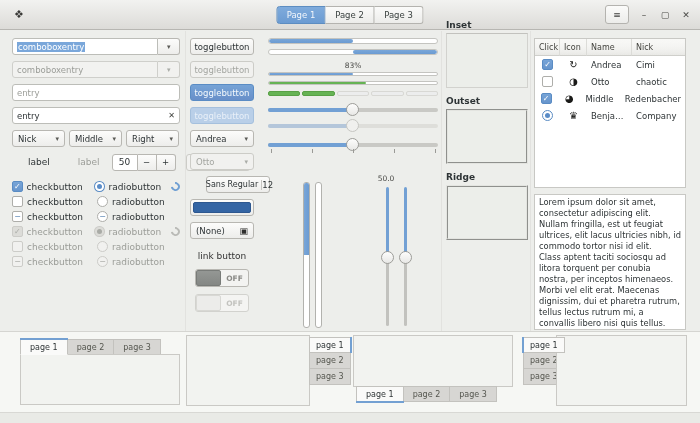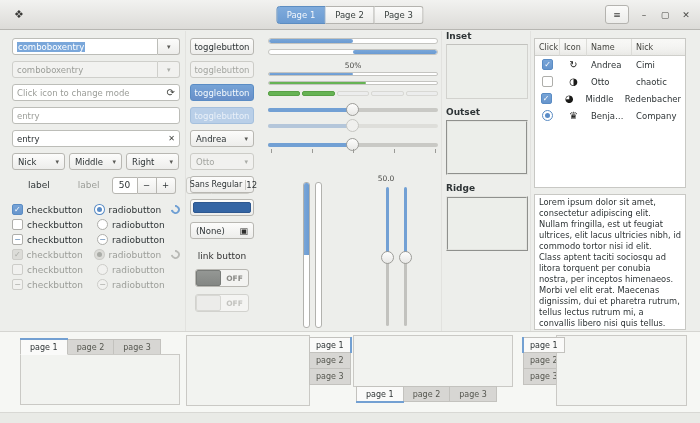--- a/index.html
+++ b/index.html
@@ -77,21 +77,21 @@
   .checkrow.disabled .cb.checked { background:#dcdcd8; }
   .checkrow.disabled .rb.checked::before { background:#a9aba6; }
   .checkrow .clabel { width:62px; margin-right:8px; }
   .checkrow.disabled .clabel, .checkrow.disabled .rlabel { color:#9b9d98; }
   .spinner { width:9px; height:9px; border:2px solid #6f9fd3; border-left-color:transparent; border-radius:50%; margin-left:10px; transform:rotate(40deg); }
   .spinner.dim { border-color:#b9bab6; border-left-color:transparent; }
 
   
   .col-mid { position:absolute; left:190px; top:38px; width:64px; display:flex; flex-direction:column; }
   .col-mid .btn, .col-mid .combo { margin-bottom:6px; width:64px; }
-  .fontbtn { padding:0; }
+  .fontbtn { padding:0;margin-left:16px; }
   .fontbtn .ffam { flex:1; text-align:center; padding:0 3px; white-space:nowrap; font-size:8px; }
   .fontbtn .fsize { width:16px; text-align:center; border-left:1px solid #c6c5c1; }
   .colorbtn { padding:2px; }
   .colorswatch { width:100%; height:100%; border-radius:2px; border:1px solid #2d578f; }
   .appchooser { justify-content:space-between; padding:0 5px; }
   .app-ic { font-size:9px; color:#2f2f2d; }
   .linkbtn { text-align:center; margin:6px 0 8px 0; color:#333; }
   .switch { width:54px; height:18px; margin:0 0 7px 5px; background:#f3f3f1; border:1px solid #b8b7b2; border-radius:3px;
     display:flex; align-items:center; }
   .switch .handle { width:25px; height:16px; background:linear-gradient(#949794,#848784); border:1px solid #787b78; border-radius:2px; }
@@ -125,21 +125,21 @@
   .vbar .vfill { position:absolute; left:0; right:0; background:linear-gradient(90deg,#79a6d8,#6b9bd2); }
   .vfill.top { top:0; height:50%; }
   .marklabel { position:absolute; top:0; left:101px; width:34px; text-align:center; font-size:7.5px; color:#4a4a47; }
   .vthin { position:absolute; top:13px; bottom:4px; width:13px; }
   .vthin .line-up { position:absolute; left:6px; top:0; bottom:50%; width:3px; background:#72a0d4; border-radius:2px; }
   .vthin .line-dn { position:absolute; left:6px; top:50%; bottom:0; width:3px; background:#c2c2be; border-radius:2px; }
   .vthin .knob { position:absolute; top:50%; left:1px; margin-top:-6px; width:13px; height:13px; border-radius:50%;
     background:linear-gradient(#fdfdfc,#e8e8e6); border:1px solid #9d9d99; }
 
   
-  .col-frames { position:absolute; left:446px; top:31px; width:82px; }
+  .col-frames { position:absolute; left:446px; top:20px; width:82px; }
   .frameblk { margin-bottom:8px; }
   .frameblk .ftitle { font-weight:bold; color:#2e3436; margin-bottom:3px; }
   .fbox { height:55px; background:#eceeea; }
   .fbox.inset  { border:1px solid #d2d2ce; border-top-color:#c2c2be; }
   .fbox.outset { border:1px solid #d6d6d2; }
   .fbox.groove { border:2px groove #e3e4e0; }
   .fbox.ridge  { border:2px ridge #e3e4e0; }
 
   
   .col-tree { position:absolute; left:534px; top:38px; width:152px; }
@@ -217,26 +217,20 @@
       <div class="comboentry">
         <div class="entry disabled">
             <span>comboboxentry</span>
           </div>
         <div class="btn drop combo disabled">
             <span class="arrow">▾</span>
           </div>
       </div>
     </div>
     <div class="row">
-      <div class="entry">
-        <span style="color:#9b9d98">Click icon to change mode</span>
-        <span class="entry-icon">⟳</span>
-      </div>
-    </div>
-    <div class="row">
       <input class="entry" placeholder="entry" style="">
     </div>
     <div class="row">
       <div class="entry">
         <span>entry</span>
         <span class="entry-icon" style="font-size:8px">✕</span>
       </div>
     </div>
     <div class="row">
       <div class="btn combo combo3">
@@ -344,21 +338,21 @@
     </div>
   </div>
 
   <div class="col-scales">
     <div class="pbar">
         <div class="pfill" style="left:0;width:50%"></div>
       </div>
     <div class="pbar">
         <div class="pfill" style="right:0;width:50%"></div>
       </div>
-    <div class="plabel">50%</div>
+    <div class="plabel">83%</div>
     <div class="pbar thinbar">
         <div class="pfill" style="left:0;width:50%"></div>
       </div>
     <div class="lbar">
         <div class="lfill" style="width:58%"></div>
       </div>
     <div class="lseg">
       <span class="on"></span>
         <span class="on"></span>
         <span></span>

